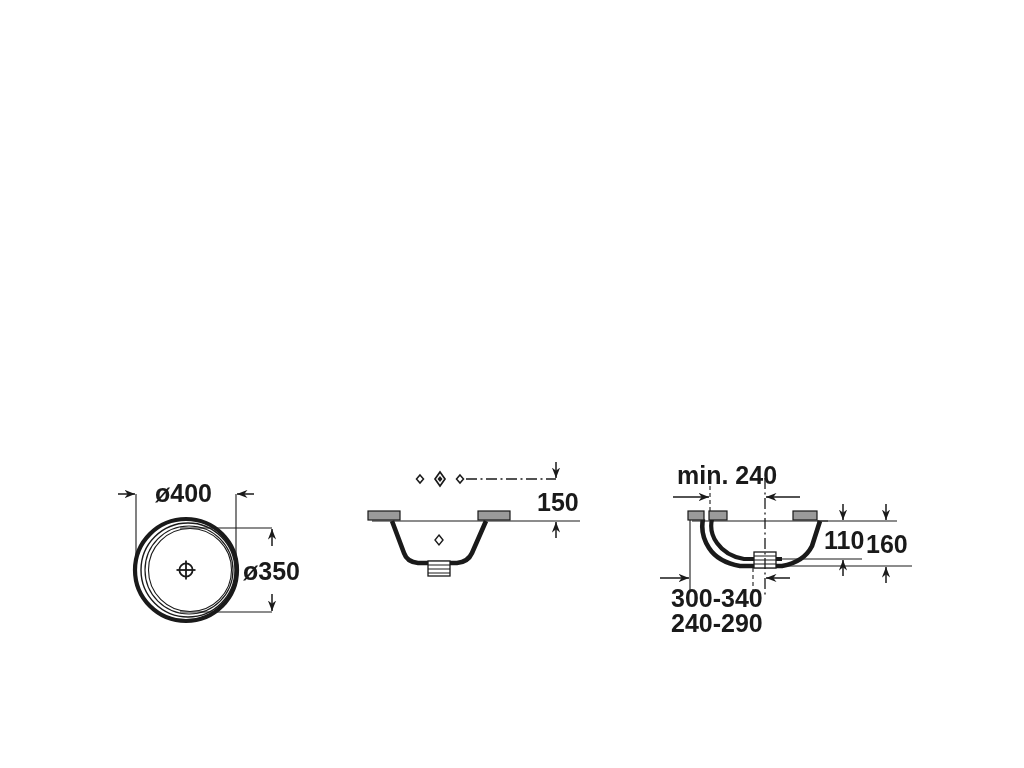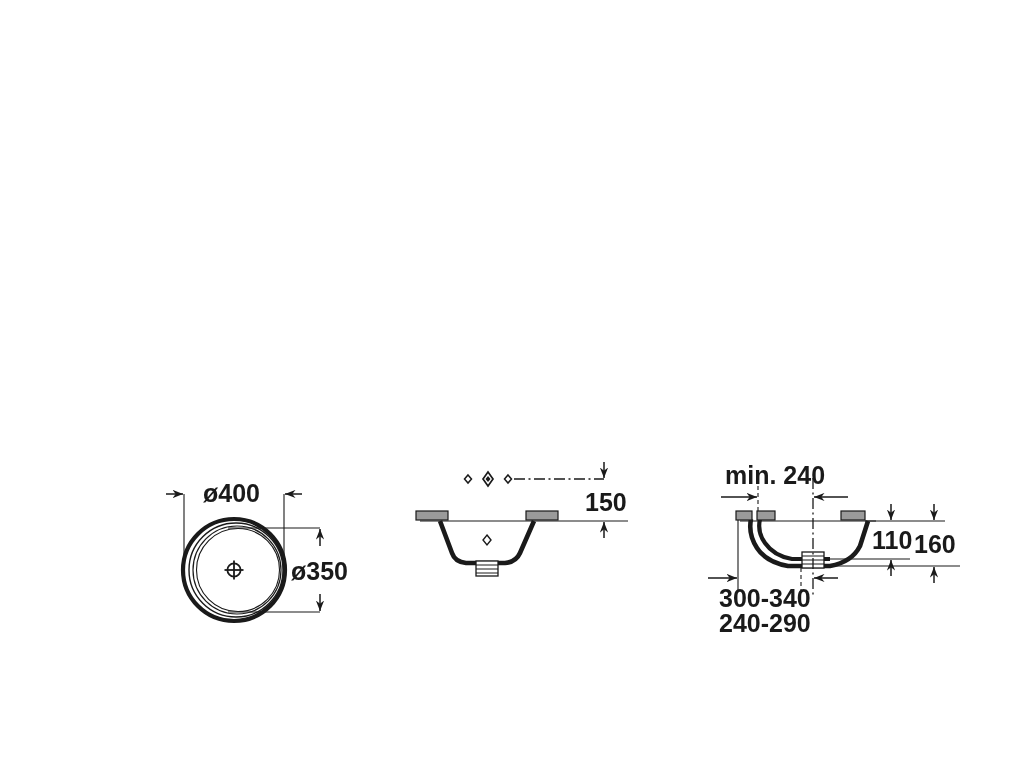--- a/index.html
+++ b/index.html
@@ -11,21 +11,20 @@
     width: 1024px;
     height: 768px;
     font-family: "Liberation Sans", sans-serif;
     overflow: hidden;
   }
   #drawing-root {
     position: relative;
     width: 890px;
     height: 768px;
     background: #ffffff;
-    margin-left: 48px;
   }
   svg.sheet {
     display: block;
     width: 1024px;
     height: 768px;
   }
   text.dim {
     font-family: "Liberation Sans", sans-serif;
     font-weight: bold;
     fill: #1a1a1a;

